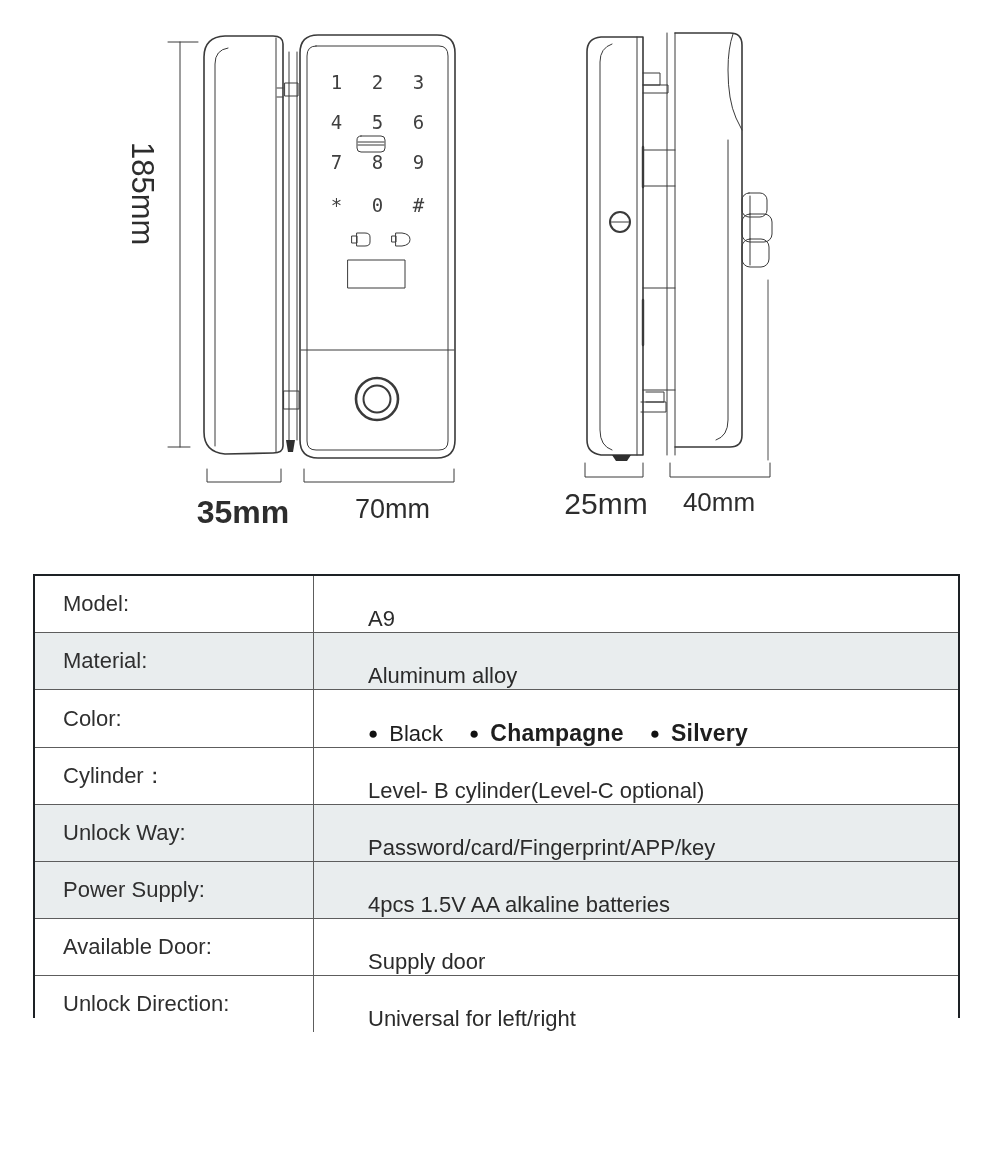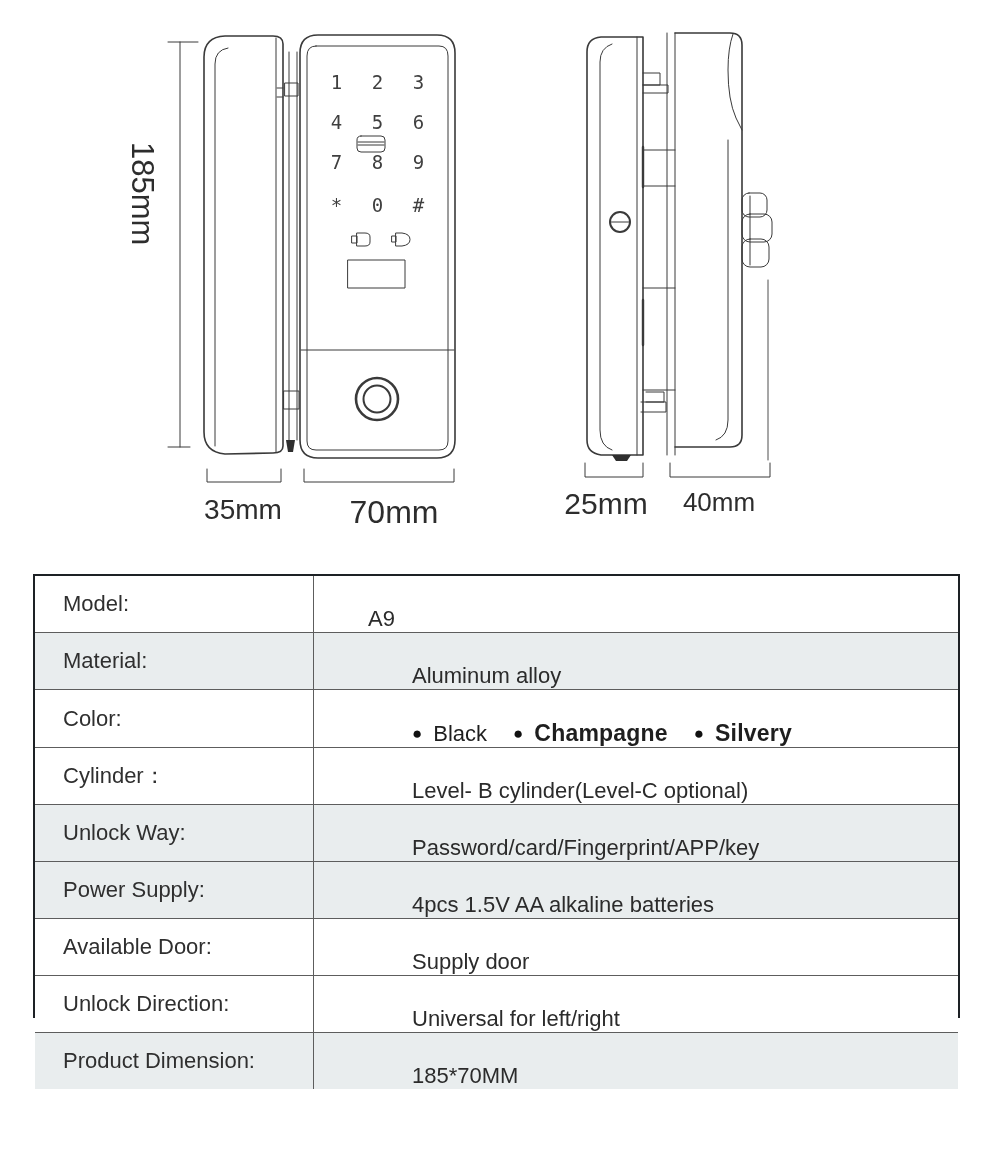--- a/index.html
+++ b/index.html
@@ -6,34 +6,34 @@
   .canvas{position:relative;width:1000px;height:1153px;background:#fff;
           font-family:"Liberation Sans",sans-serif;overflow:hidden;}
   svg{position:absolute;left:0;top:0;}
   .ln{stroke:#3a3a3a;fill:none;stroke-width:1.6;stroke-linejoin:round;stroke-linecap:round;}
   .thin{stroke-width:1;}
   .thick{stroke-width:2.4;}
   .fillDark{fill:#2f2f2f;stroke:none;}
   .dim-label{position:absolute;color:#2d2d2d;text-align:center;white-space:nowrap;}
   .dim-height{left:92px;top:177px;width:100px;height:30px;line-height:30px;
               font-size:31px;transform:rotate(90deg);}
-  .dim-35{left:193px;top:494px;width:100px;font-size:28px;}
-  .dim-70{left:344px;top:494px;width:100px;font-size:32px;}
+  .dim-35{left:193px;top:494px;width:100px;font-size:32px;font-weight:bold;}
+  .dim-70{left:330px;top:494px;width:100px;font-size:27px;text-align:right;}
   .dim-25{left:556px;top:487px;width:100px;font-size:30px;}
   .dim-40{left:669px;top:487px;width:100px;font-size:26px;}
   .keypad{position:absolute;left:316px;top:62px;width:123px;height:166px;
           display:grid;grid-template-columns:repeat(3,41px);
           grid-template-rows:40px 40px 40px 46px;justify-items:center;align-items:center;
           font-family:"DejaVu Sans Mono",monospace;font-size:19px;color:#3f3f3f;}
   .key{display:block;}
   .spec-table{position:absolute;left:33px;top:574px;width:927px;height:444px;
               box-sizing:border-box;background:#15803d;border:2.5px solid #1d2125;
               border-bottom-width:5px;display:flex;flex-direction:column;}
   .spec-row{flex:1;display:flex;align-items:stretch;background:#ffffff;}
-  .spec-row + .spec-row{border-top:1.5px solid #5d5d5d;gap:44px;}
+  .spec-row + .spec-row{border-top:1.5px solid #5d5d5d;}
   .spec-row.alt{background:#e9edee;}
   .spec-label{width:279px;box-sizing:border-box;padding-left:28px;display:flex;
               align-items:center;font-size:22px;color:#2f2f2f;
               border-right:1.5px solid #5d5d5d;}
   .spec-value{flex:1;box-sizing:border-box;padding-left:54px;display:flex;
               align-items:center;font-size:22px;color:#2b2b2b;margin-top:30px;}
   .swatch{display:inline-flex;align-items:center;margin-right:26px;}
   .bullet{font-size:17px;margin-right:11px;color:#111;}
   .color-name{font-size:22px;color:#1e1e1e;}
   .color-name.bold{font-size:23px;font-weight:700;letter-spacing:0.2px;}
@@ -189,19 +189,15 @@
         <div class="spec-value">4pcs 1.5V AA alkaline batteries</div>
       </div>
       <div class="spec-row">
         <div class="spec-label">Available Door:</div>
         <div class="spec-value">Supply door</div>
       </div>
       <div class="spec-row">
         <div class="spec-label">Unlock Direction:</div>
         <div class="spec-value">Universal for left/right</div>
       </div>
-      <div class="spec-row alt">
-        <div class="spec-label">Product Dimension:</div>
-        <div class="spec-value">185*70MM</div>
-      </div>
     </div>
 
 </div>
 
 </body></html>

